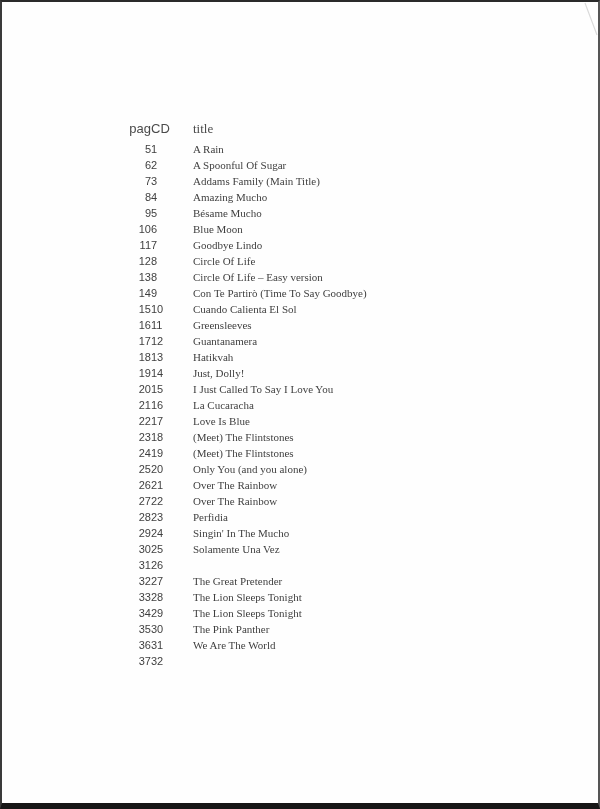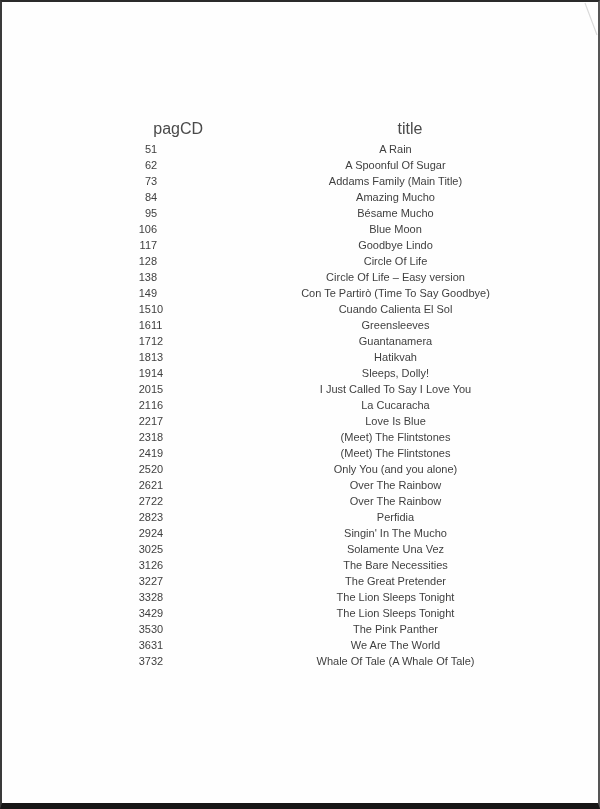--- a/index.html
+++ b/index.html
@@ -40,27 +40,27 @@
     text-align: right;
     flex: 0 0 auto;
   }
   .row .cd {
     width: 30px;
     text-align: left;
     flex: 0 0 auto;
   }
   .row .title {
     padding-left: 12px;
-    text-align: center;
+    text-align: left;
     flex: 1 1 auto;
+    font-family: Liberation Serif, serif;
   }
   .header-row {
     color: #4a4a4a;
-    font-size: 16px;
-    margin-left: 29px;
+    font-size: 13px;
   }
   .rows {
     margin-top: 4px;
   }
   .corner-fold {
     position: absolute;
     top: 0;
     right: 0;
     width: 22px;
     height: 42px;
@@ -165,21 +165,21 @@
 
       <div class="row">
         <span class="pag">18</span>
         <span class="cd">13</span>
         <span class="title">Hatikvah</span>
       </div>
 
       <div class="row">
         <span class="pag">19</span>
         <span class="cd">14</span>
-        <span class="title">Sleeps, Dolly!</span>
+        <span class="title">Just, Dolly!</span>
       </div>
 
       <div class="row">
         <span class="pag">20</span>
         <span class="cd">15</span>
         <span class="title">I Just Called To Say I Love You</span>
       </div>
 
       <div class="row">
         <span class="pag">21</span>
@@ -237,21 +237,20 @@
 
       <div class="row">
         <span class="pag">30</span>
         <span class="cd">25</span>
         <span class="title">Solamente Una Vez</span>
       </div>
 
       <div class="row">
         <span class="pag">31</span>
         <span class="cd">26</span>
-        <span class="title">The Bare Necessities</span>
       </div>
 
       <div class="row">
         <span class="pag">32</span>
         <span class="cd">27</span>
         <span class="title">The Great Pretender</span>
       </div>
 
       <div class="row">
         <span class="pag">33</span>
@@ -273,18 +272,17 @@
 
       <div class="row">
         <span class="pag">36</span>
         <span class="cd">31</span>
         <span class="title">We Are The World</span>
       </div>
 
       <div class="row">
         <span class="pag">37</span>
         <span class="cd">32</span>
-        <span class="title">Whale Of Tale (A Whale Of Tale)</span>
       </div>
     </div>
 
   </div>
 </div>
 
 </body></html>

